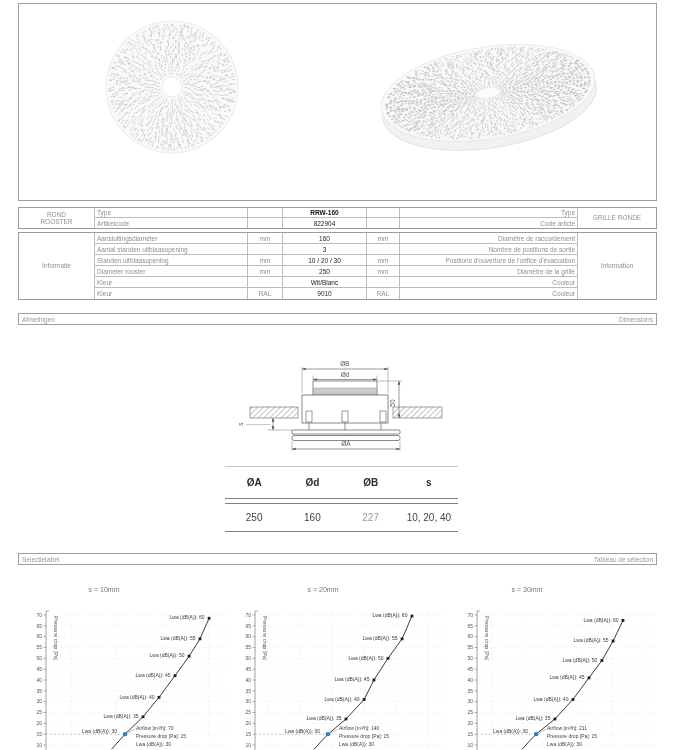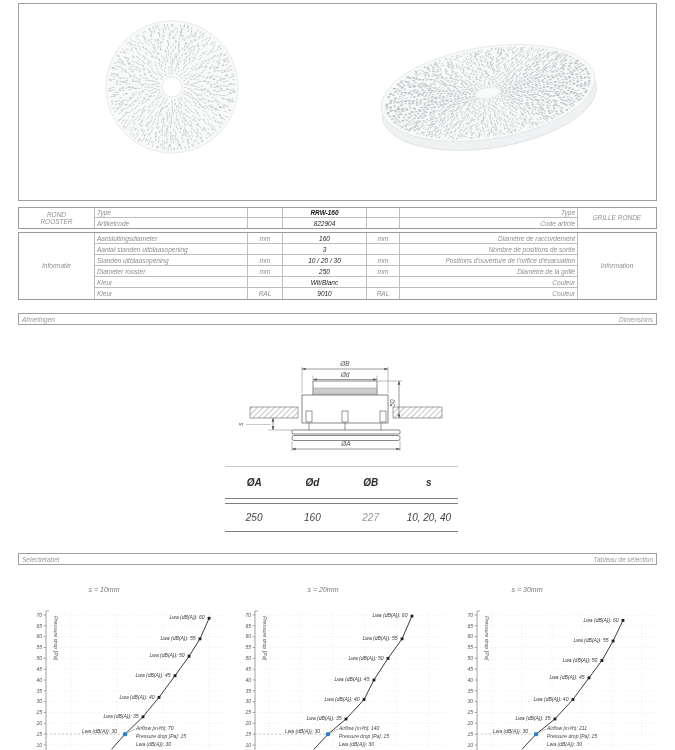--- a/index.html
+++ b/index.html
@@ -1,17 +1,17 @@
 <!DOCTYPE html>
 <html><head>
 <meta charset="utf-8">
 <style>
   html,body{margin:0;padding:0;background:#fff;}
   .page{position:relative;width:675px;height:750px;background:#fff;overflow:hidden;
-        font-family:"Liberation Sans",sans-serif;font-style:italic;}
+        font-family:"Liberation Sans",sans-serif;}
   .photo-box{position:absolute;left:18px;top:3px;width:639px;height:198px;
              border:1px solid #9aa0a3;box-sizing:border-box;background:#fff;}
   #svg-photos{position:absolute;left:0;top:0;}
   .grid-table{position:absolute;left:18px;width:639px;border:1px solid #9b9b9b;
               display:grid;grid-template-columns:76px 153px 35px 84px 33px 178px 78px;
               box-sizing:border-box;font-size:6.5px;color:#8f8f8f;background:#fff;}
   #type-table{top:207px;grid-auto-rows:10px;}
   #info-table{top:232px;grid-auto-rows:11px;}
   .c{display:flex;align-items:center;box-sizing:border-box;overflow:hidden;white-space:nowrap;}
   .br{border-right:1px solid #bdbdbd;} .bb{border-bottom:1px solid #bdbdbd;}

